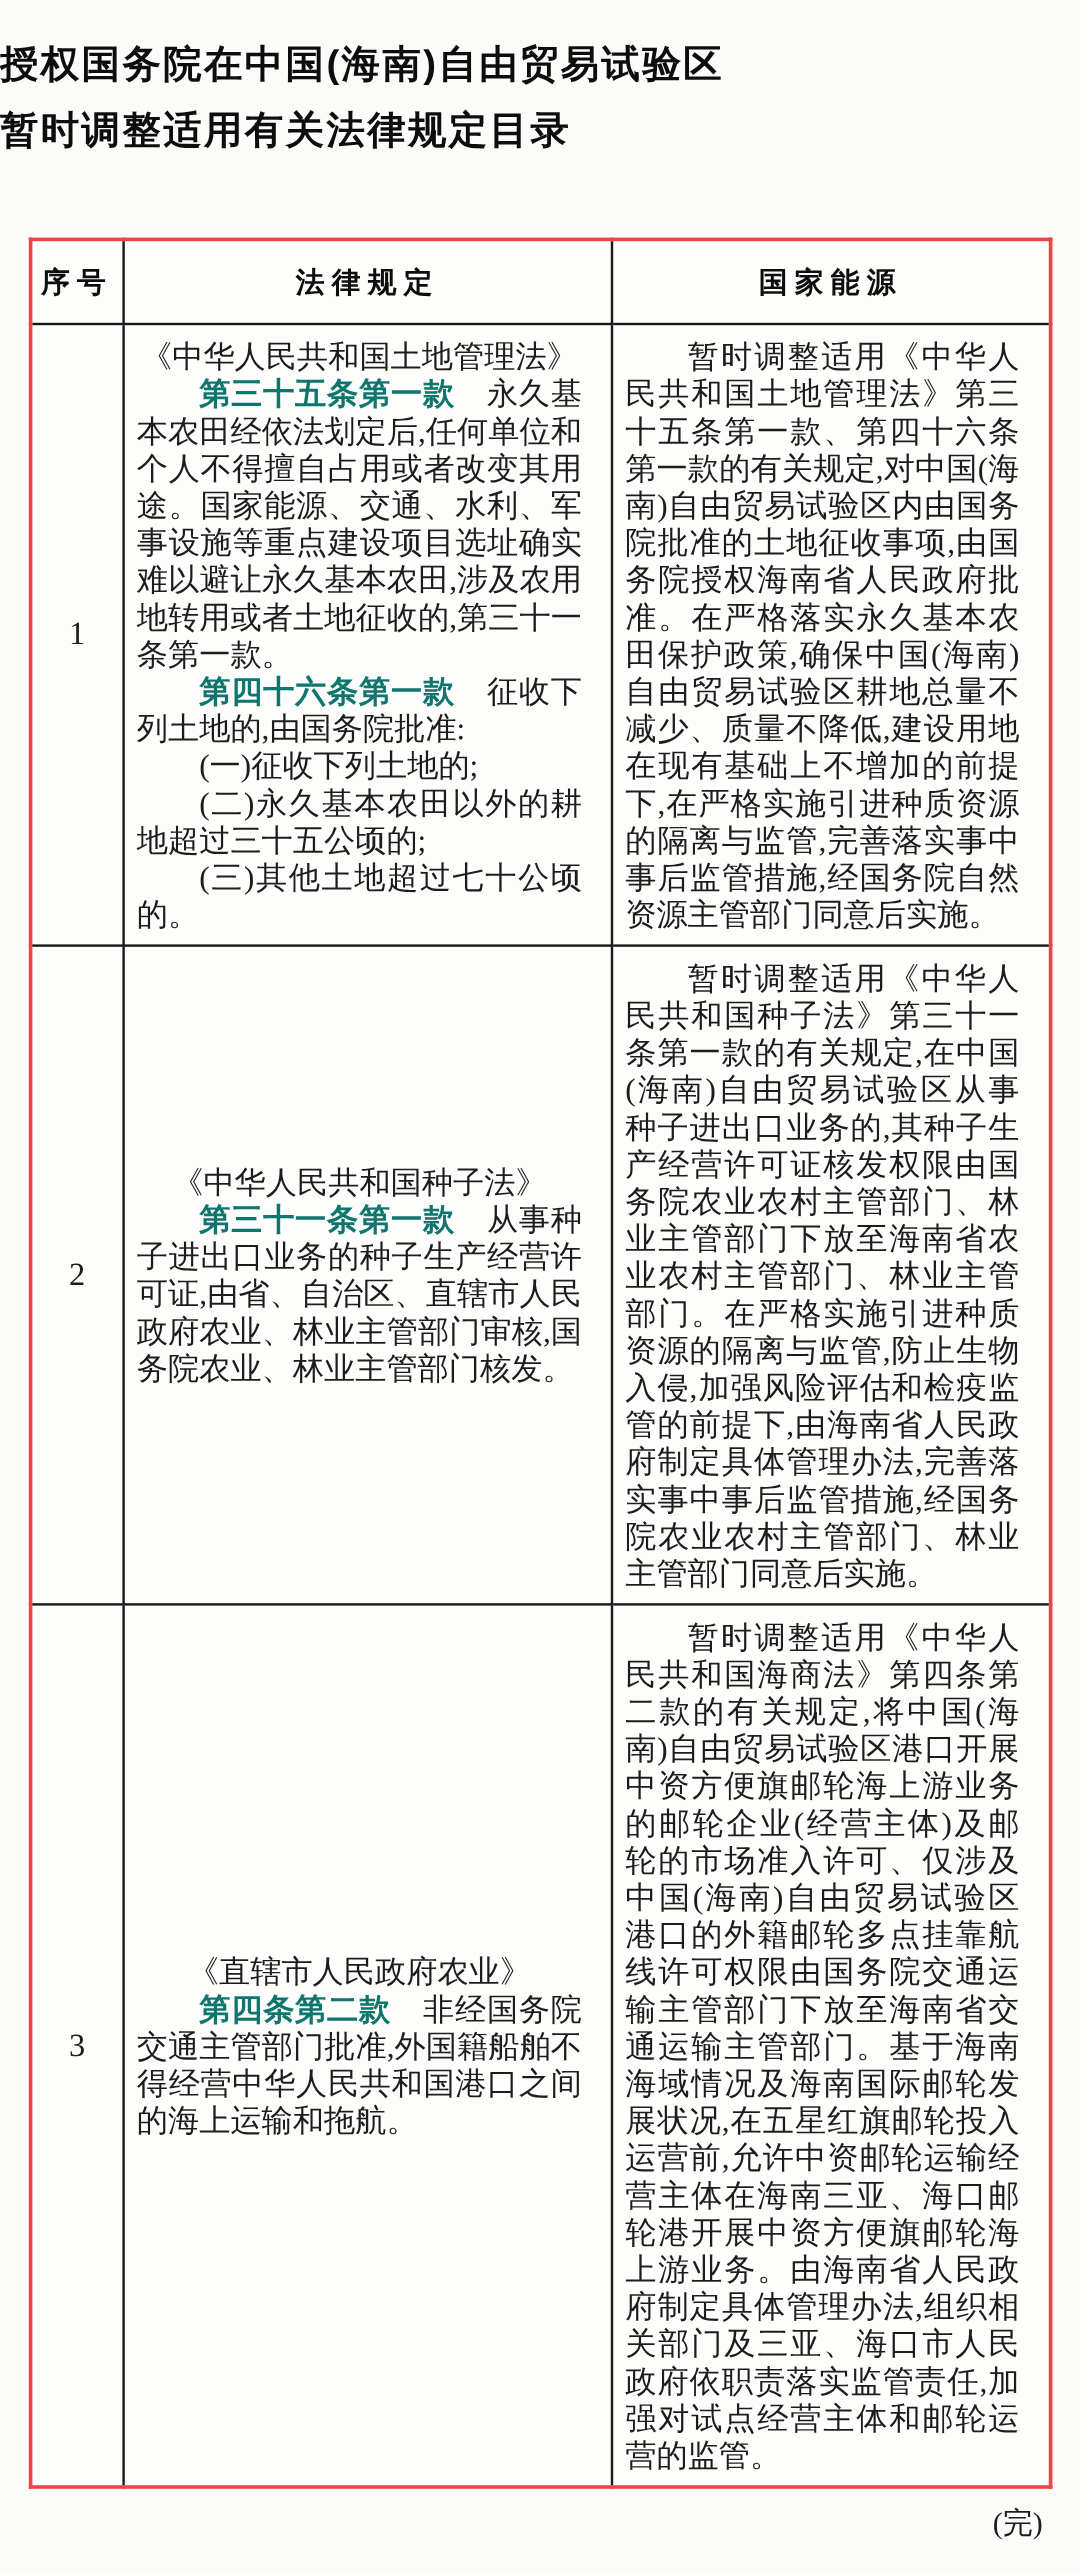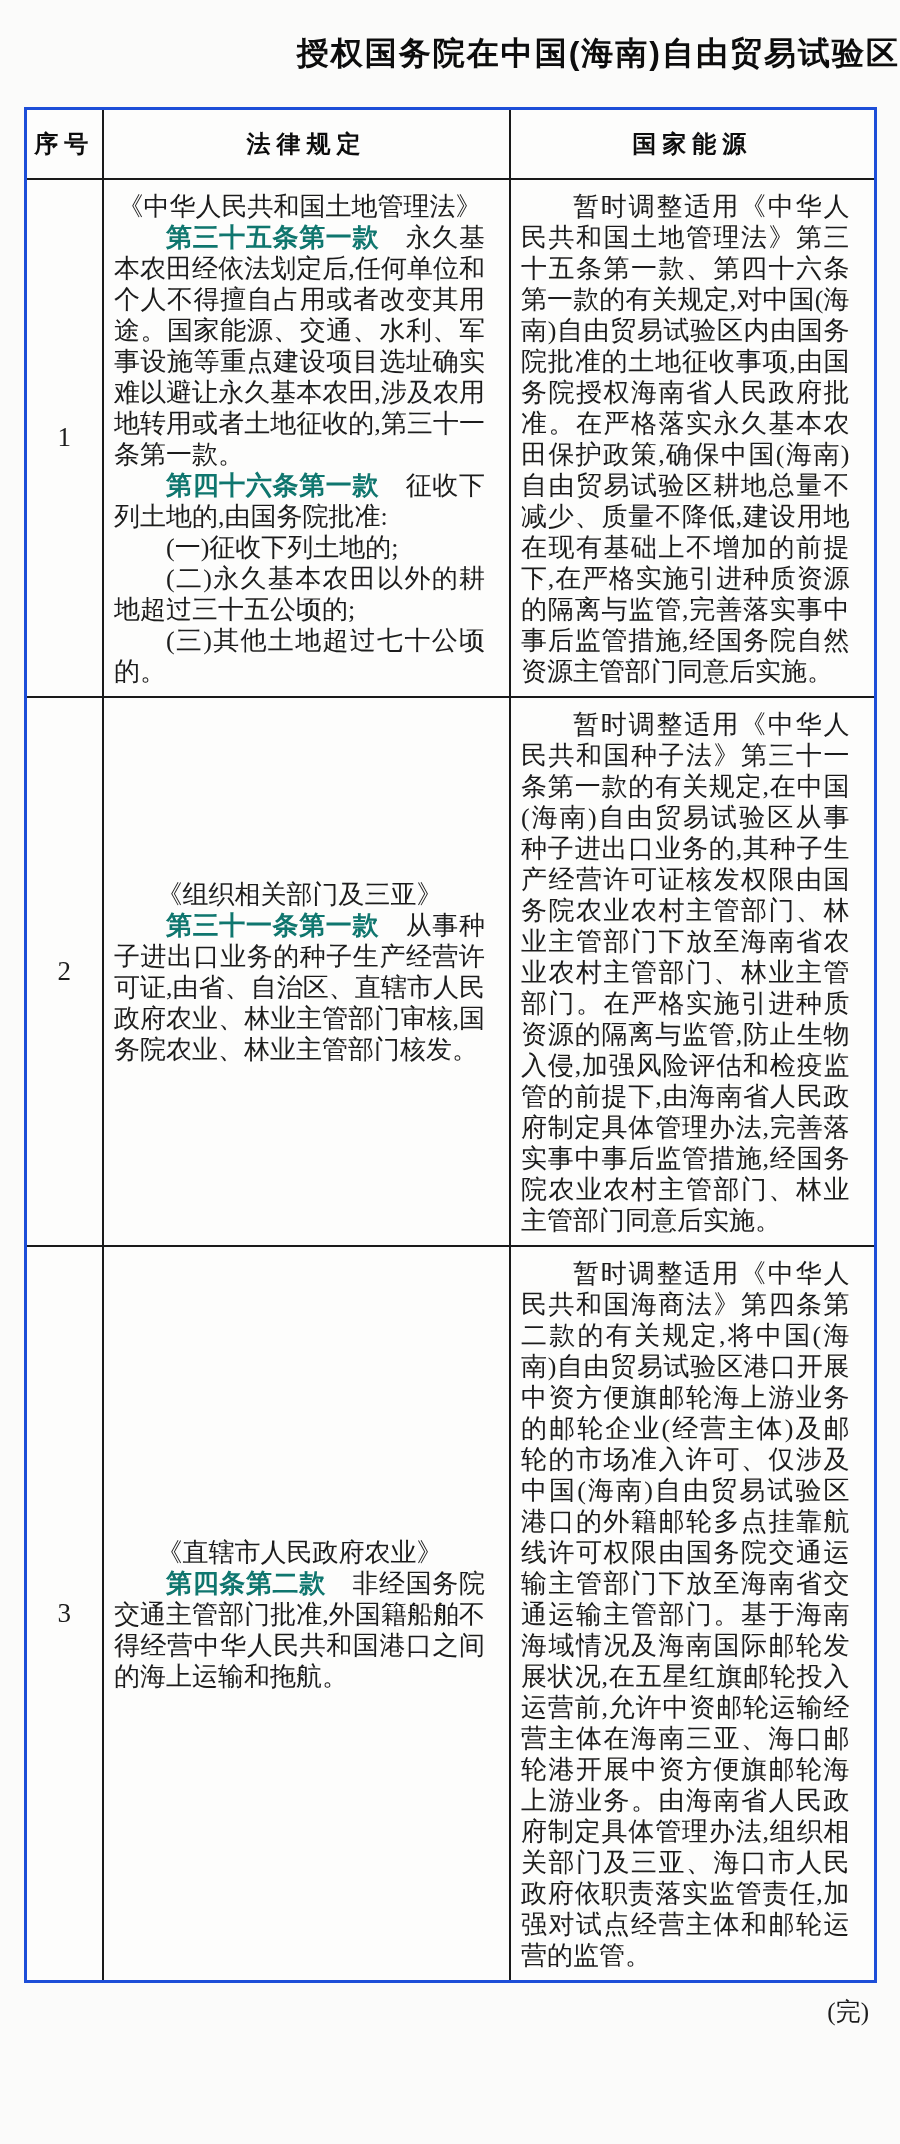--- a/index.html
+++ b/index.html
@@ -16,35 +16,35 @@
     overflow: hidden;
   }
   .page {
     box-sizing: border-box;
     width: 900px;
     min-height: 2144px;
     padding-top: 26px;
   }
   
   .doc-title {
-    text-align: right;
+    text-align: left;
     font-family: "Liberation Sans", "DejaVu Sans", sans-serif;
     font-weight: bold;
     font-size: 32px;
     line-height: 55px;
     letter-spacing: 2px;
     color: #0d0d0d;
   }
   
   table.law-table {
     table-layout: fixed;
     width: 850px;
-    margin: 26px auto 0 auto;
+    margin: 62px auto 0 auto;
     border-collapse: collapse;
-    border: 3px solid #1d4ed8;
+    border: 3px solid #ef4444;
     background: #fdfdfc;
   }
   table.law-table col.c-num { width: 78px; }
   table.law-table col.c-law { width: 407px; }
   table.law-table col.c-adj { width: 365px; }
   table.law-table th,
   table.law-table td {
     border: 2px solid #1a1a1a;
     vertical-align: middle;
     box-sizing: border-box;
@@ -96,20 +96,21 @@
     color: #1c1c1c;
   }
 </style>
 </head>
 <body>
 
 <div class="page">
 
   <div class="doc-title">
     <div>授权国务院在中国(海南)自由贸易试验区</div>
+    <div>暂时调整适用有关法律规定目录</div>
   </div>
 
   <table class="law-table">
     <colgroup>
       <col class="c-num">
       <col class="c-law">
       <col class="c-adj">
     </colgroup>
     <thead>
       <tr>
@@ -131,21 +132,21 @@
           <p class="para">(三)其他土地超过七十公顷的。</p>
         </td>
         <td class="cell-text">
           <p class="para">暂时调整适用《中华人民共和国土地管理法》第三十五条第一款、第四十六条第一款的有关规定,对中国(海南)自由贸易试验区内由国务院批准的土地征收事项,由国务院授权海南省人民政府批准。在严格落实永久基本农田保护政策,确保中国(海南)自由贸易试验区耕地总量不减少、质量不降低,建设用地在现有基础上不增加的前提下,在严格实施引进种质资源的隔离与监管,完善落实事中事后监管措施,经国务院自然资源主管部门同意后实施。</p>
         </td>
       </tr>
 
       <tr>
         <td class="cell-num">2</td>
         <td class="cell-text">
-          <p class="law-name">《组织相关部门及三亚》</p>
+          <p class="law-name">《中华人民共和国种子法》</p>
           <p class="para"><b class="clause-ref">第三十一条第一款</b><span>　从事种子进出口业务的种子生产经营许可证,由省、自治区、直辖市人民政府农业、林业主管部门审核,国务院农业、林业主管部门核发。</span></p>
         </td>
         <td class="cell-text">
           <p class="para">暂时调整适用《中华人民共和国种子法》第三十一条第一款的有关规定,在中国(海南)自由贸易试验区从事种子进出口业务的,其种子生产经营许可证核发权限由国务院农业农村主管部门、林业主管部门下放至海南省农业农村主管部门、林业主管部门。在严格实施引进种质资源的隔离与监管,防止生物入侵,加强风险评估和检疫监管的前提下,由海南省人民政府制定具体管理办法,完善落实事中事后监管措施,经国务院农业农村主管部门、林业主管部门同意后实施。</p>
         </td>
       </tr>
 
       <tr>
         <td class="cell-num">3</td>
         <td class="cell-text">

